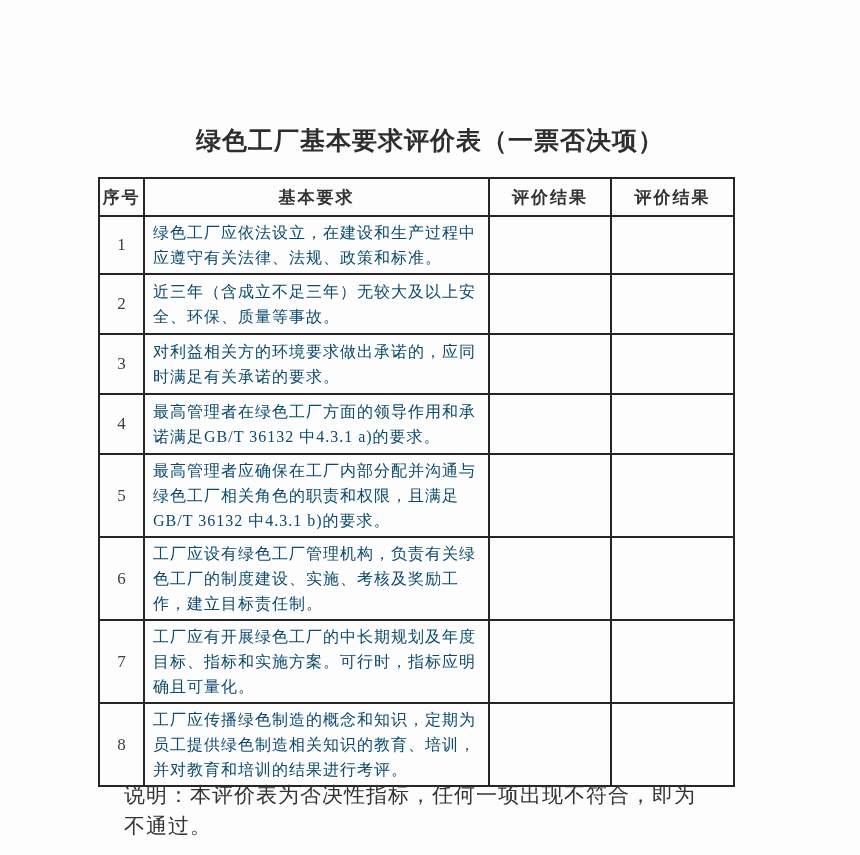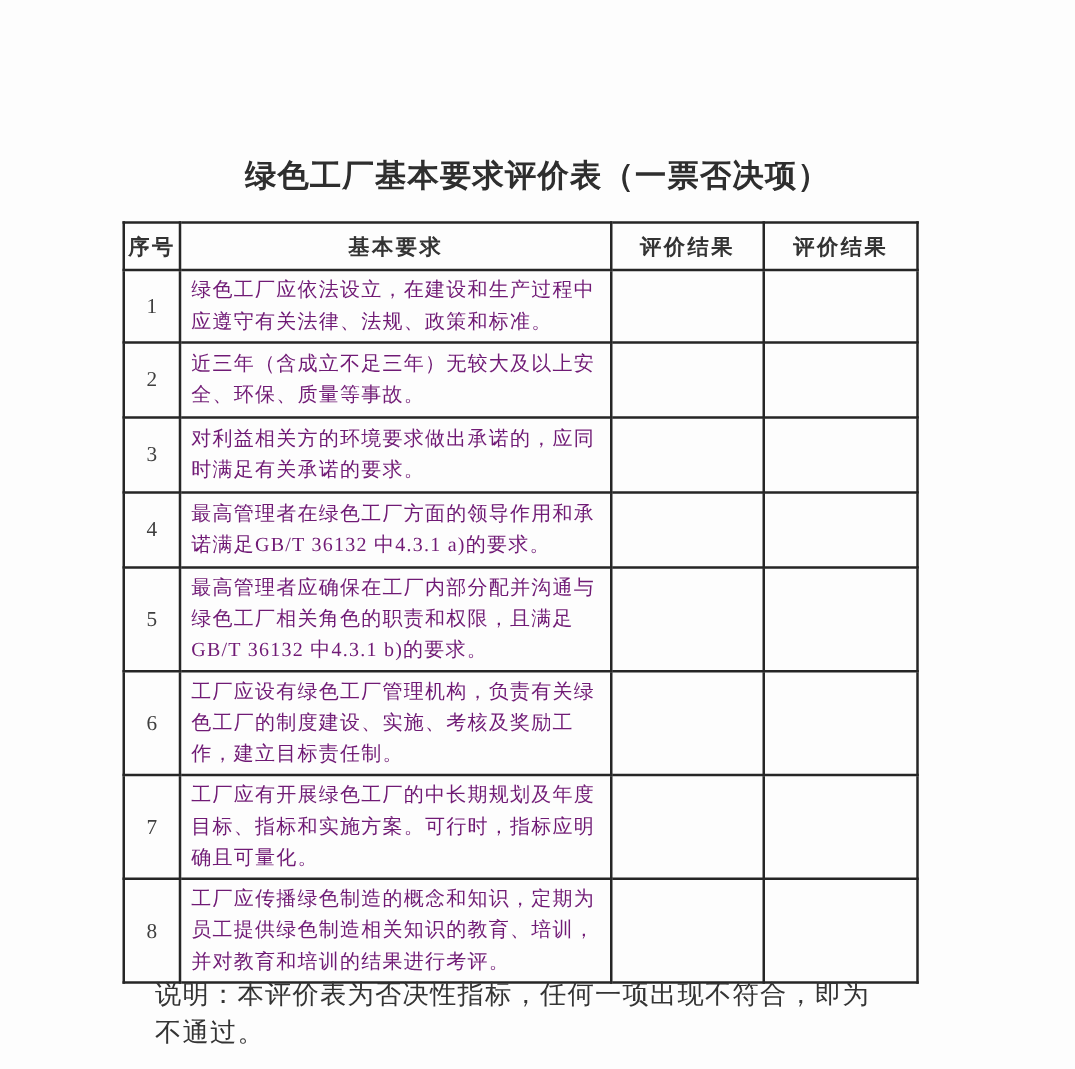--- a/index.html
+++ b/index.html
@@ -59,21 +59,21 @@
   td.cell-no {
     text-align: center;
     font-size: 17px;
     color: #3f3f3f;
   }
   td.cell-req {
     padding: 3px 5px 3px 8px;
     font-size: 16px;
     line-height: 25px;
     letter-spacing: 1px;
-    color: #701a75;
+    color: #0c4a6e;
   }
   tr.r1 td { height: 57px; }
   tr.r2 td, tr.r3 td, tr.r4 td { height: 60px; }
   tr.r5 td { height: 80px; margin-top: 10px; }
   tr.r6 td { height: 74px; }
   tr.r7 td { height: 74px; }
   tr.r8 td { height: 77px; }
   .note {
     position: absolute;
     top: 780px; left: 100px;

